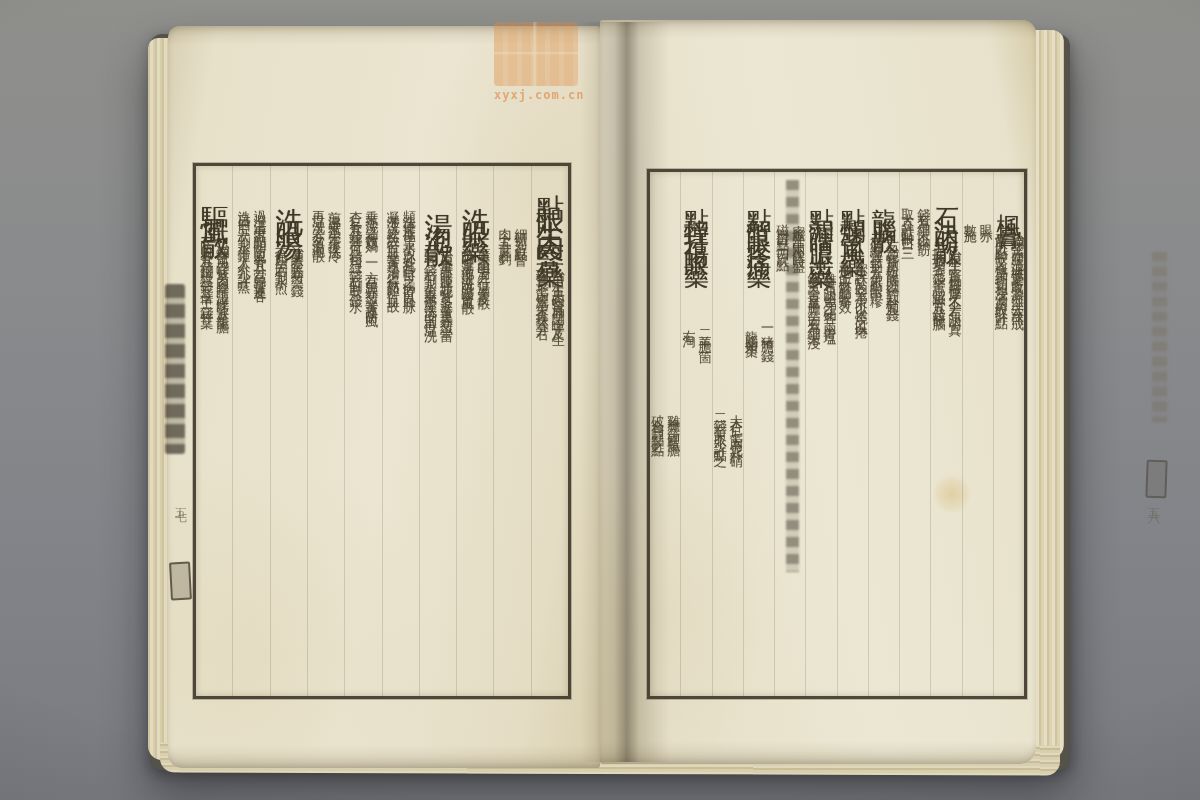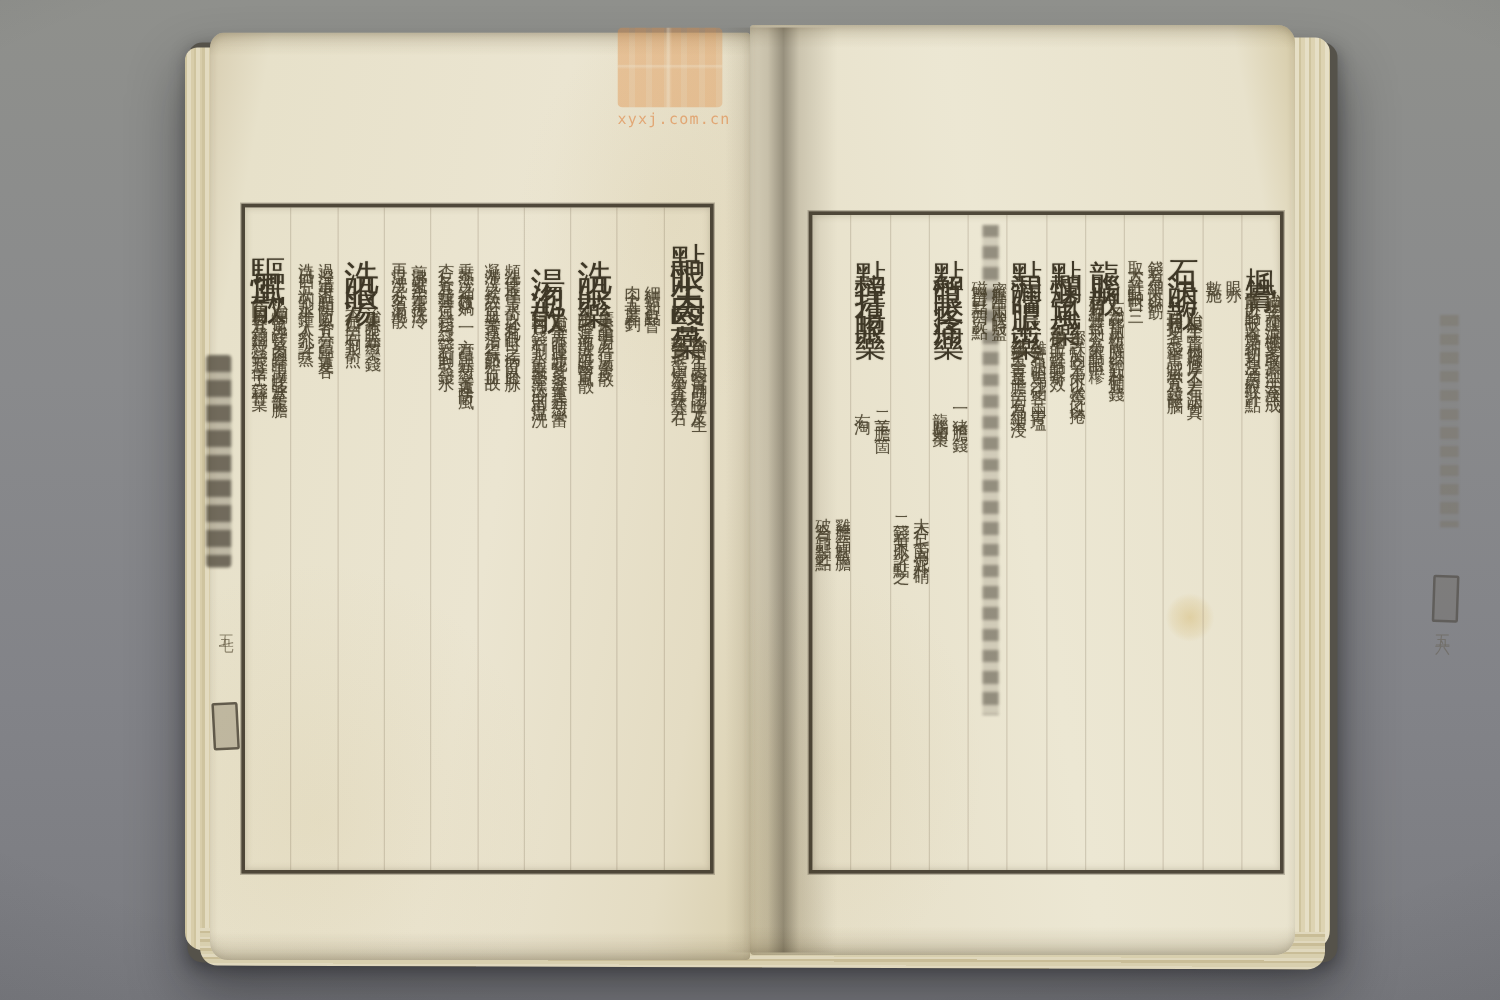--- a/index.html
+++ b/index.html
@@ -76,21 +76,21 @@
       linear-gradient(0deg,rgba(120,104,70,.20) 0%,rgba(0,0,0,0) 3%);}
   
   .watermark{position:absolute;left:494px;top:22px;width:86px;}
   .wm-box{width:84px;height:64px;border-radius:4px;opacity:.8;
     background:
       linear-gradient(90deg,rgba(0,0,0,0) 46%,rgba(238,224,200,.5) 48%,rgba(0,0,0,0) 52%),
       linear-gradient(180deg,rgba(0,0,0,0) 46%,rgba(238,224,200,.5) 48%,rgba(0,0,0,0) 52%),
       repeating-linear-gradient(90deg,rgba(224,138,62,.34) 0 9px,rgba(224,138,62,.20) 9px 14px),
       rgba(224,138,62,.22);}
   .wm-text{margin-top:2px;text-align:center;font-family:"DejaVu Sans Mono","Liberation Mono",monospace;
-    font-size:12px;font-weight:normal;letter-spacing:1px;color:rgba(222,132,66,.62);}
+    font-size:12px;font-weight:bold;letter-spacing:1px;color:rgba(222,132,66,.62);}
 </style>
 </head>
 <body>
 
 <div class="scene">
   <div class="backdrop"></div>
 
   <div class="book">
     <div class="book-shadow"></div>
     <div class="stack stack-left"></div>

